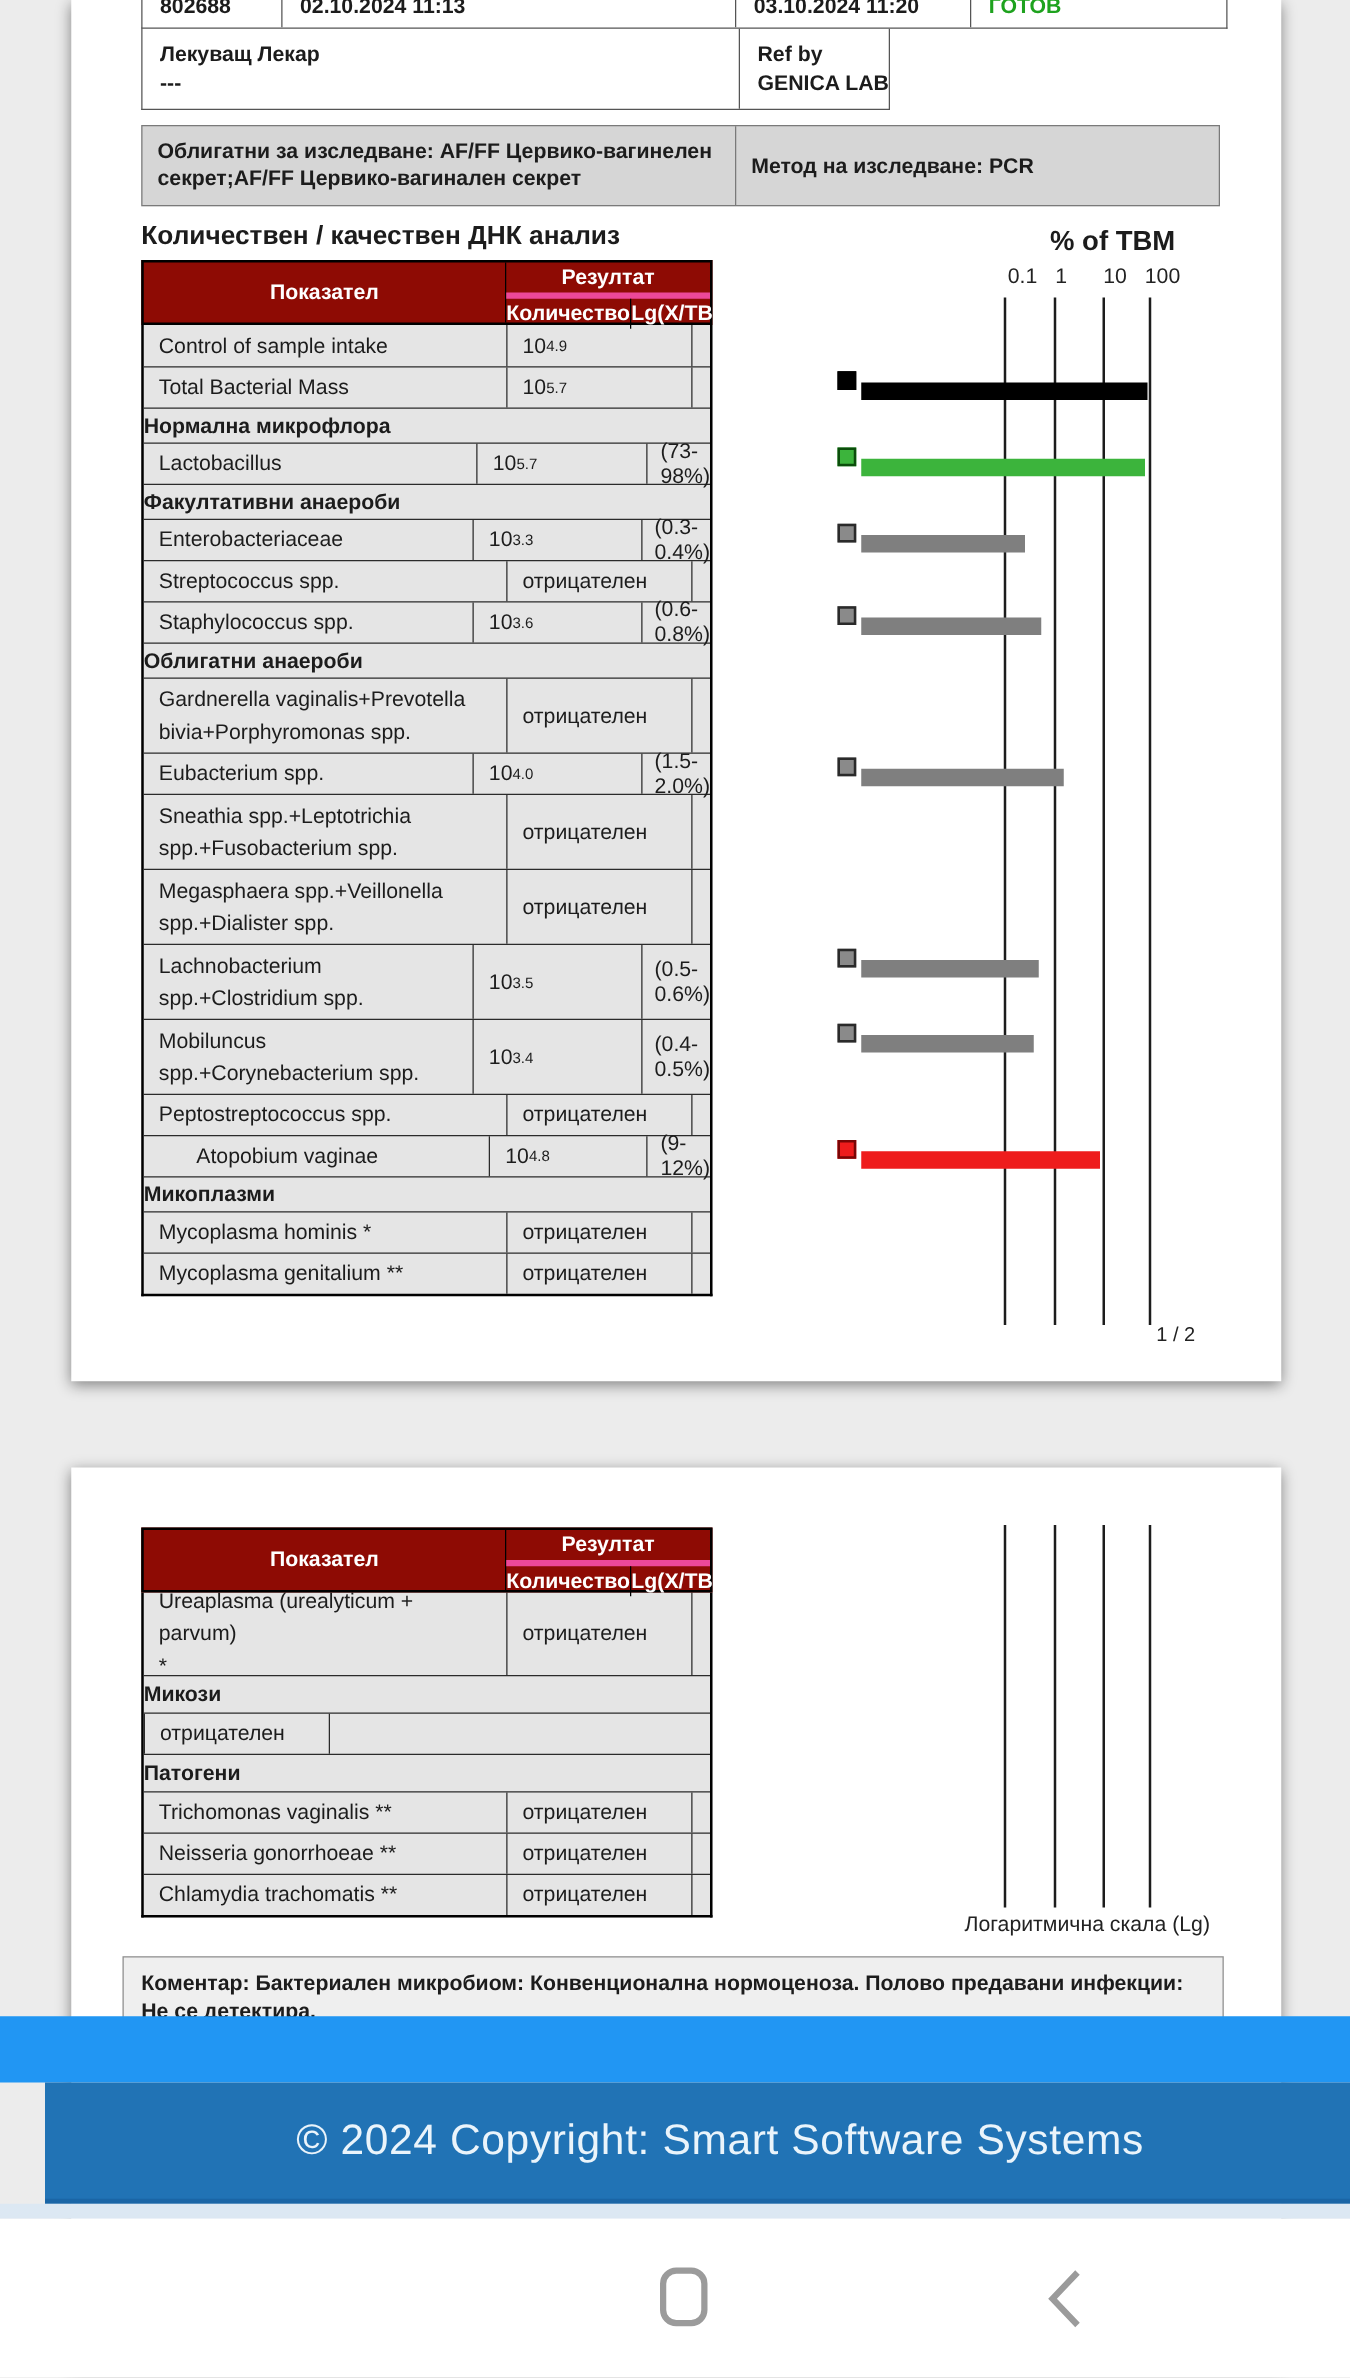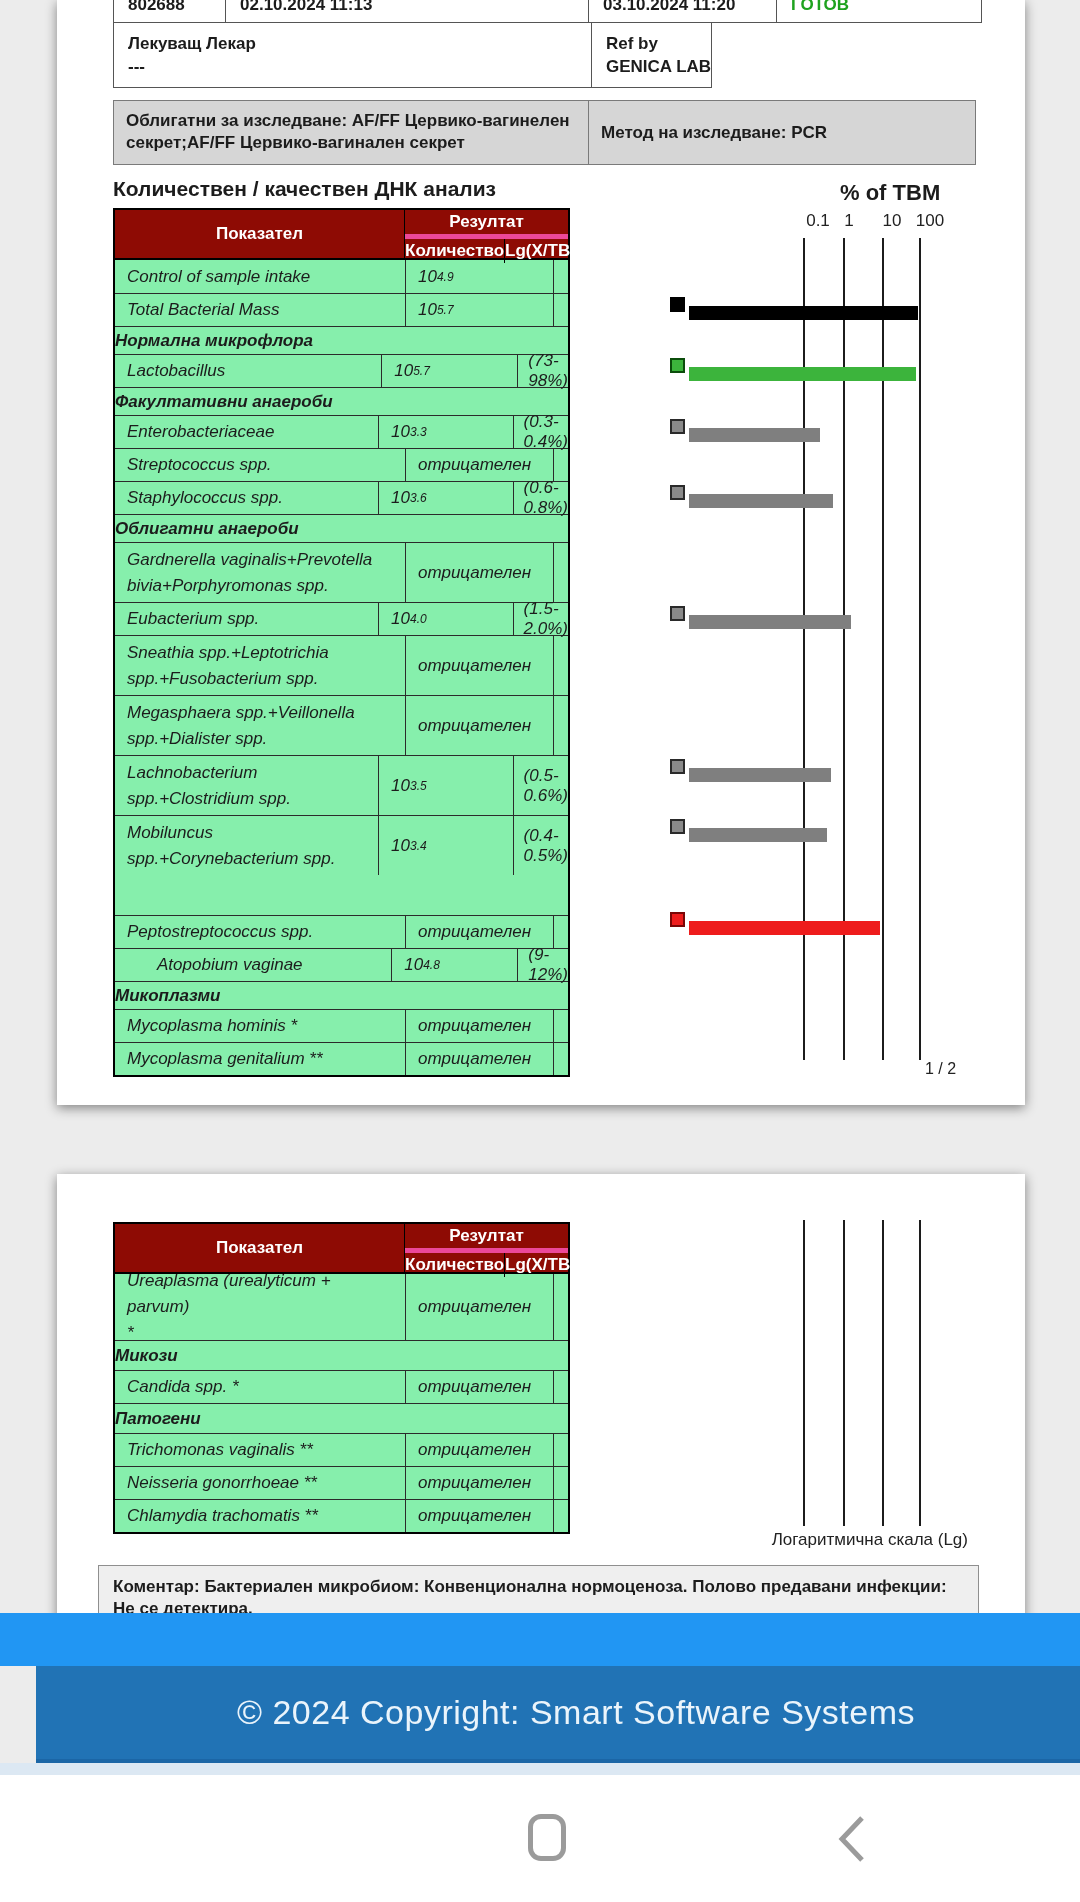--- a/index.html
+++ b/index.html
@@ -35,21 +35,21 @@
   .dtable{position:absolute;width:457px;}
   .dhead{position:relative;height:52px;background:#8E0B04;color:#fff;font-weight:bold;font-size:17px;
          border:2px solid #000;box-sizing:border-box;}
   .h-col1{position:absolute;left:0;top:0;width:290px;height:100%;display:flex;align-items:center;
           justify-content:center;border-right:1px solid #000;box-sizing:border-box;}
   .h-right{position:absolute;left:290px;right:0;top:0;height:100%;}
   .h-res{height:24px;display:flex;align-items:center;justify-content:center;border-bottom:5px solid #ec4899;}
   .h-sub{display:flex;height:24px;}
   .h-qty{width:148px;display:flex;align-items:center;justify-content:center;border-right:1px solid #000;box-sizing:border-box;}
   .h-lg{flex:1;display:flex;align-items:center;justify-content:center;}
-  .dbody{border:2px solid #000;border-top:none;box-sizing:border-box;background:#86efac;font-style:italic;}
+  .dbody{border:2px solid #000;border-top:none;box-sizing:border-box;background:#e5e5e5;}
   .trow{display:flex;border-top:1px solid #2b2b2b;box-sizing:border-box;font-size:17px;}
   .trow:first-child{border-top:none;}
   .trow.section{font-weight:bold;align-items:center;padding-left:0;}
   .c1{width:290px;box-sizing:border-box;padding-left:12px;padding-right:8px;display:flex;align-items:center;
       line-height:26px;white-space:pre-line;}
   .c2{width:148px;box-sizing:border-box;border-left:1px solid #2b2b2b;padding-left:12px;display:flex;align-items:center;}
   .c3{flex:1;box-sizing:border-box;border-left:1px solid #2b2b2b;padding-left:10px;display:flex;align-items:center;}
   sup{font-size:12px;line-height:0;vertical-align:6px;}
   .marker{position:absolute;width:15px;height:15px;box-sizing:border-box;}
   .rbar{position:absolute;height:14px;}
@@ -182,21 +182,21 @@
           <div class="trow" style="height: 60px;">
             <div class="c1">Lachnobacterium spp.+Clostridium spp.</div>
             <div class="c2">10<sup>3.5</sup></div>
             <div class="c3">(0.5-0.6%)</div>
           </div>
           <div class="trow" style="height: 60px;">
             <div class="c1">Mobiluncus spp.+Corynebacterium spp.</div>
             <div class="c2">10<sup>3.4</sup></div>
             <div class="c3">(0.4-0.5%)</div>
           </div>
-          <div class="trow" style="height: 33px; margin-top: 40px;">
+          <div class="trow" style="height: 33px;">
             <div class="c1">Peptostreptococcus spp.</div>
             <div class="c2">отрицателен</div>
             <div class="c3"></div>
           </div>
           <div class="trow" style="height: 33px; padding-left: 30px;">
             <div class="c1">Atopobium vaginae</div>
             <div class="c2">10<sup>4.8</sup></div>
             <div class="c3">(9-12%)</div>
           </div>
           <div class="trow section" style="height: 28px;">Микоплазми</div>
@@ -254,21 +254,20 @@
       </div>
       <div class="dbody" id="p2body">
           <div class="trow" style="height: 66px;">
             <div class="c1">Ureaplasma (urealyticum + parvum)
 *</div>
             <div class="c2">отрицателен</div>
             <div class="c3"></div>
           </div>
           <div class="trow section" style="height: 30px;">Микози</div>
           <div class="trow" style="height: 33px;">
-            <div class="c1">Candida spp. *</div>
             <div class="c2">отрицателен</div>
             <div class="c3"></div>
           </div>
           <div class="trow section" style="height: 30px;">Патогени</div>
           <div class="trow" style="height: 33px;">
             <div class="c1">Trichomonas vaginalis **</div>
             <div class="c2">отрицателен</div>
             <div class="c3"></div>
           </div>
           <div class="trow" style="height: 33px;">

